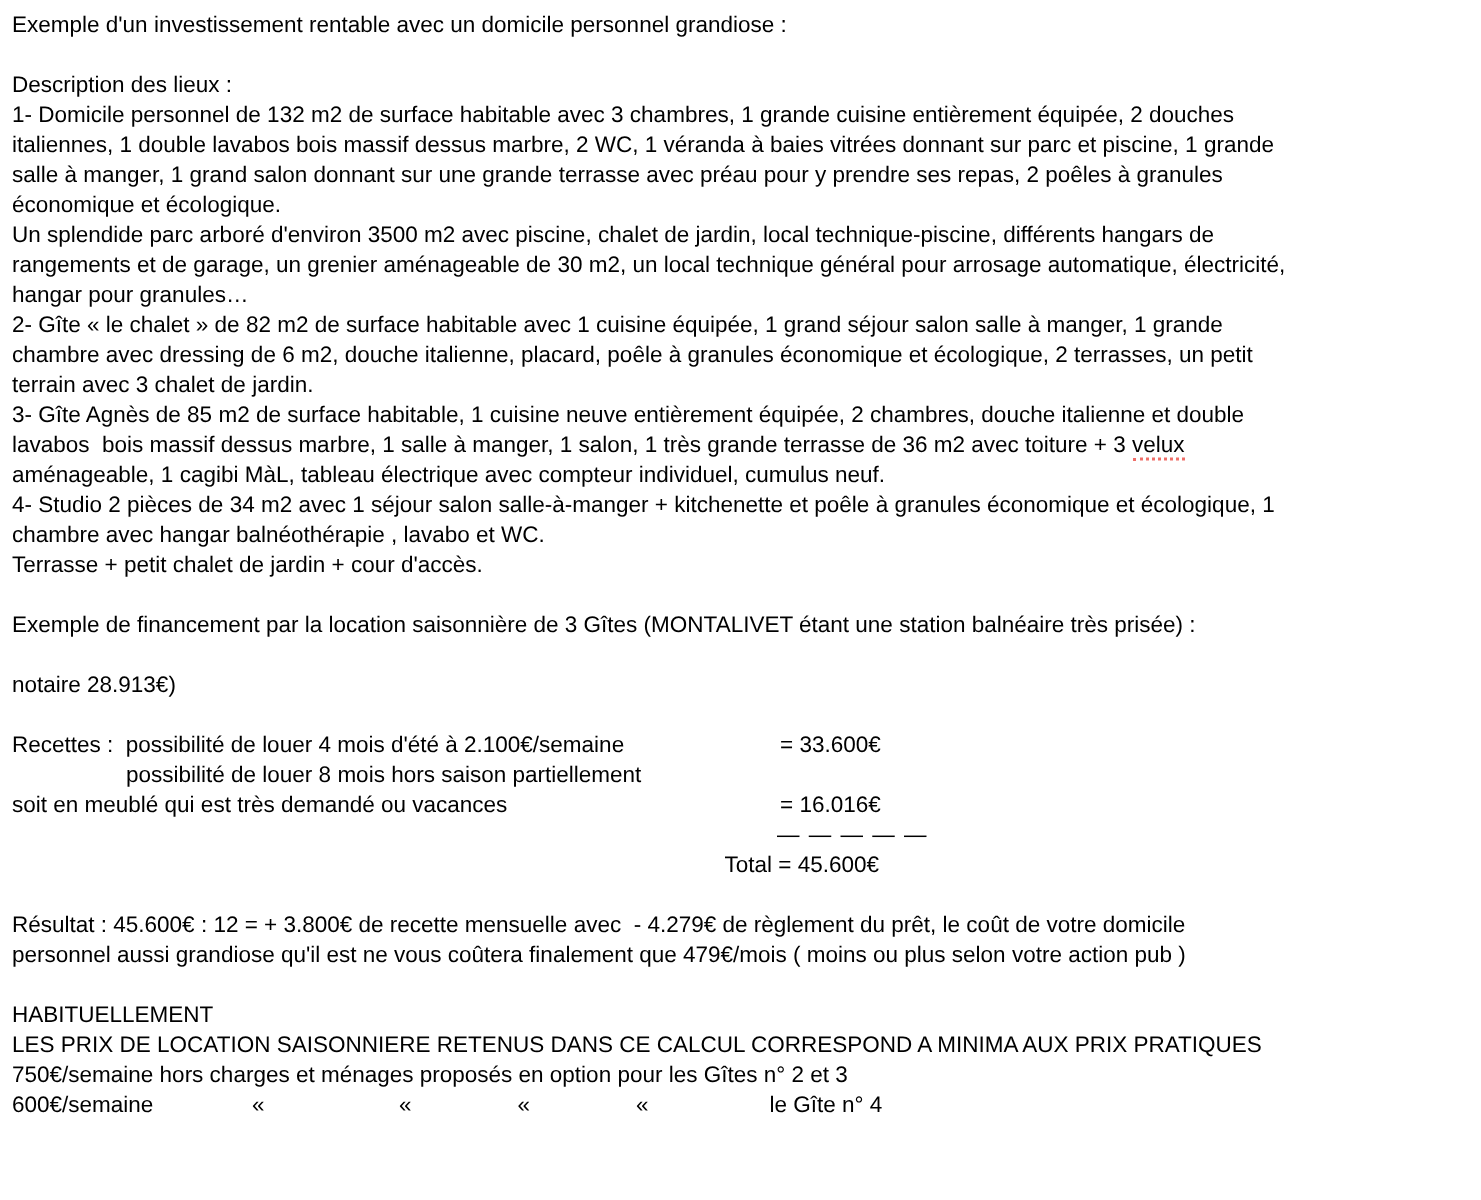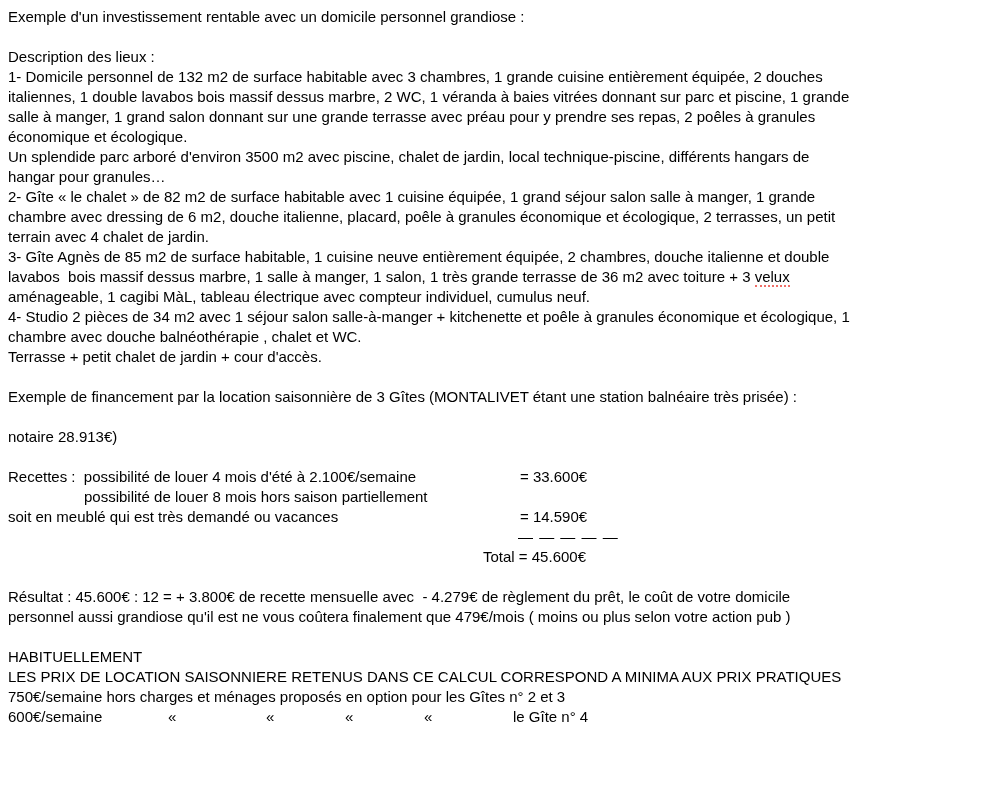--- a/index.html
+++ b/index.html
@@ -32,41 +32,42 @@
 
   <div class="ln">Exemple d'un investissement rentable avec un domicile personnel grandiose :</div>
   <div class="ln"></div>
 
   <div class="ln">Description des lieux :</div>
   <div class="ln">1- Domicile personnel de 132 m2 de surface habitable avec 3 chambres, 1 grande cuisine entièrement équipée, 2 douches</div>
   <div class="ln">italiennes, 1 double lavabos bois massif dessus marbre, 2 WC, 1 véranda à baies vitrées donnant sur parc et piscine, 1 grande</div>
   <div class="ln">salle à manger, 1 grand salon donnant sur une grande terrasse avec préau pour y prendre ses repas, 2 poêles à granules</div>
   <div class="ln">économique et écologique.</div>
   <div class="ln">Un splendide parc arboré d'environ 3500 m2 avec piscine, chalet de jardin, local technique-piscine, différents hangars de</div>
+  <div class="ln">rangements et de garage, un grenier aménageable de 30 m2, un local technique général pour arrosage automatique, électricité,</div>
   <div class="ln">hangar pour granules…</div>
   <div class="ln">2- Gîte « le chalet » de 82 m2 de surface habitable avec 1 cuisine équipée, 1 grand séjour salon salle à manger, 1 grande</div>
   <div class="ln">chambre avec dressing de 6 m2, douche italienne, placard, poêle à granules économique et écologique, 2 terrasses, un petit</div>
-  <div class="ln">terrain avec 4 chalet de jardin.</div>
+  <div class="ln">terrain avec 3 chalet de jardin.</div>
   <div class="ln">3- Gîte Agnès de 85 m2 de surface habitable, 1 cuisine neuve entièrement équipée, 2 chambres, douche italienne et double</div>
   <div class="ln"><span>lavabos  bois massif dessus marbre, 1 salle à manger, 1 salon, 1 très grande terrasse de 36 m2 avec toiture + 3 </span><span class="misspelled">velux</span></div>
   <div class="ln">aménageable, 1 cagibi MàL, tableau électrique avec compteur individuel, cumulus neuf.</div>
   <div class="ln">4- Studio 2 pièces de 34 m2 avec 1 séjour salon salle-à-manger + kitchenette et poêle à granules économique et écologique, 1</div>
-  <div class="ln">chambre avec douche balnéothérapie , chalet et WC.</div>
+  <div class="ln">chambre avec hangar balnéothérapie , lavabo et WC.</div>
   <div class="ln">Terrasse + petit chalet de jardin + cour d'accès.</div>
 
   <div class="ln"></div>
   <div class="ln">Exemple de financement par la location saisonnière de 3 Gîtes (MONTALIVET étant une station balnéaire très prisée) :</div>
   <div class="ln"></div>
 
   <div class="ln">notaire 28.913€)</div>
   <div class="ln"></div>
 
   <div class="ln"><span>Recettes :  possibilité de louer 4 mois d'été à 2.100€/semaine</span><span class="abs val">= 33.600€</span></div>
   <div class="ln ind">possibilité de louer 8 mois hors saison partiellement</div>
-  <div class="ln"><span>soit en meublé qui est très demandé ou vacances</span><span class="abs val">= 14.590€</span></div>
+  <div class="ln"><span>soit en meublé qui est très demandé ou vacances</span><span class="abs val">= 16.016€</span></div>
   <div class="ln"><span class="abs sep">— — — — —</span></div>
   <div class="ln"><span class="abs tot">Total = 45.600€</span></div>
 
   <div class="ln"></div>
   <div class="ln">Résultat : 45.600€ : 12 = + 3.800€ de recette mensuelle avec  - 4.279€ de règlement du prêt, le coût de votre domicile</div>
   <div class="ln">personnel aussi grandiose qu'il est ne vous coûtera finalement que 479€/mois ( moins ou plus selon votre action pub )</div>
   <div class="ln"></div>
 
   <div class="ln">HABITUELLEMENT</div>
   <div class="ln">LES PRIX DE LOCATION SAISONNIERE RETENUS DANS CE CALCUL CORRESPOND A MINIMA AUX PRIX PRATIQUES</div>

